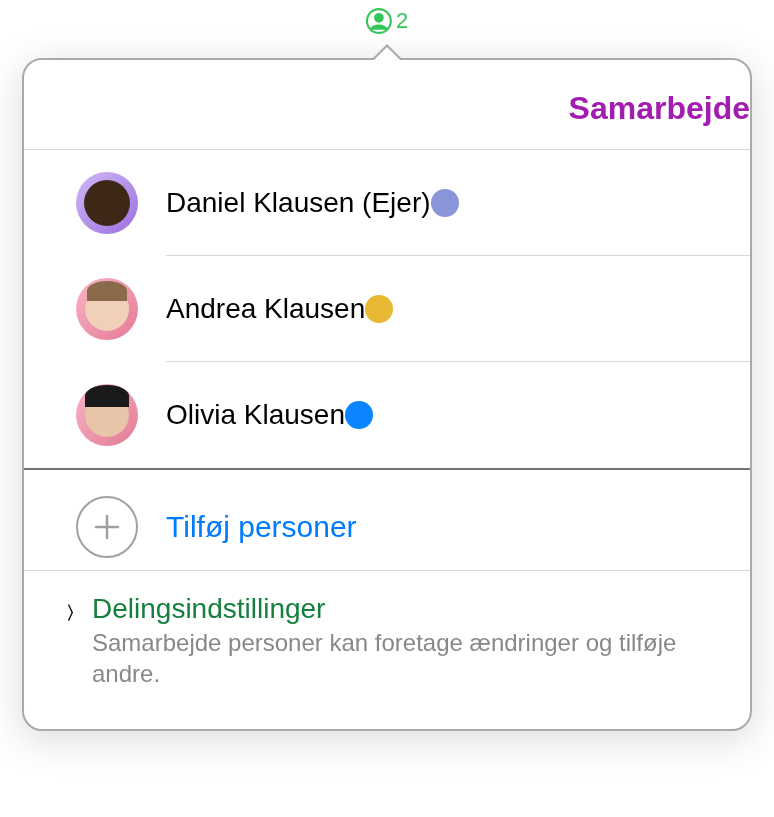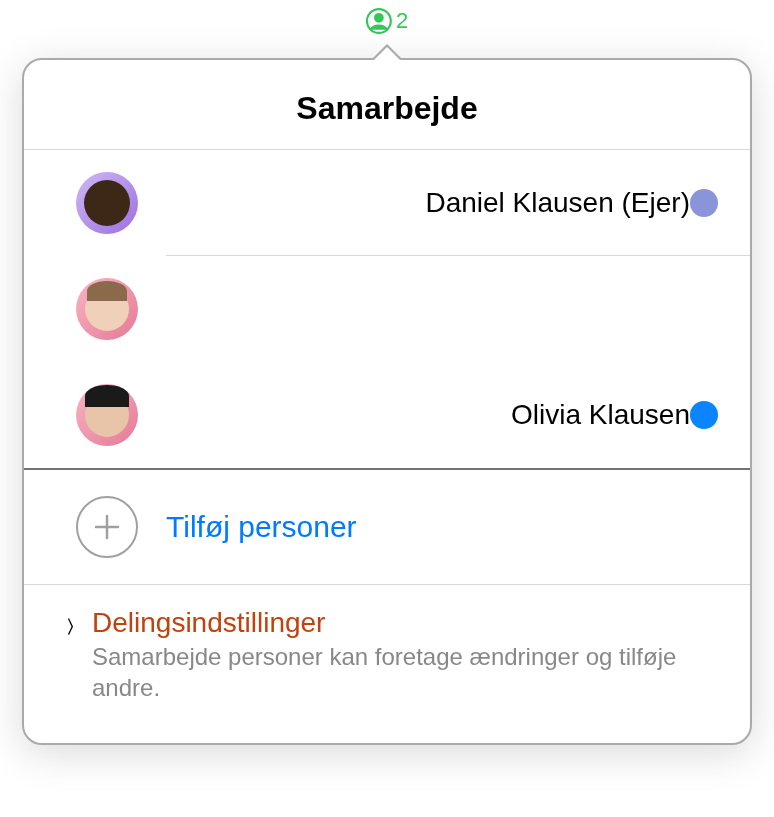--- a/index.html
+++ b/index.html
@@ -76,21 +76,22 @@
 
     .popover-header {
       text-align: center;
       padding: 30px 0 22px;
       border-bottom: 1px solid #d8d8d8;
     }
 
     .popover-title {
       font-size: 32px;
       font-weight: 700;
-      color: #000000;
+      color: #a21caf;
+      text-align: right;
     }
 
     .collaborator-list {
       padding: 0;
     }
 
     .collaborator-item {
       display: flex;
       align-items: center;
       padding: 22px 32px 22px 52px;
@@ -173,39 +174,39 @@
       top: -8px; left: 0; right: 0;
       height: 22px;
       background: #1a1a1a;
       border-radius: 50% 50% 0 0;
     }
 
     .collaborator-content {
       flex: 1;
       display: flex;
       align-items: center;
-      justify-content: flex-end;
+      justify-content: flex-start;
     }
 
     .collaborator-name {
       font-size: 28px;
       color: #000000;
     }
 
     .color-dot {
       width: 28px;
       height: 28px;
       border-radius: 50%;
       flex-shrink: 0;
     }
 
     .add-people {
       display: flex;
       align-items: center;
-      padding: 26px 32px 26px 52px;
+      padding: 26px 32px 12px 52px;
       border-bottom: 1px solid #d8d8d8;
     }
 
     .add-icon {
       width: 62px;
       height: 62px;
       border-radius: 50%;
       border: 2.5px solid #a0a0a0;
       display: flex;
       align-items: center;
@@ -228,21 +229,21 @@
       position: absolute;
       left: 42px;
       top: 30px;
       font-size: 18px;
       color: #000000;
       font-weight: 700;
     }
 
     .settings-title {
       font-size: 28px;
-      color: #c2410c;
+      color: #15803d;
       margin-bottom: 2px;
     }
 
     .settings-desc {
       font-size: 24px;
       color: #888888;
       line-height: 1.3;
     }
   </style>
 </head>
@@ -269,20 +270,24 @@
       </div>
       <div class="collaborator-content">
         <span class="collaborator-name">Daniel Klausen (Ejer)</span>
         <span class="color-dot" style="background:#8a95d9"></span>
       </div>
     </div>
 
     <div class="collaborator-item">
       <div class="avatar avatar-2">
         <div class="avatar-face-2"></div>
+      </div>
+      <div class="collaborator-content">
+        <span class="collaborator-name">Andrea Klausen</span>
+        <span class="color-dot" style="background:#e8b932"></span>
       </div>
     </div>
 
     <div class="collaborator-item">
       <div class="avatar avatar-3">
         <div class="avatar-face-3"></div>
       </div>
       <div class="collaborator-content">
         <span class="collaborator-name">Olivia Klausen</span>
         <span class="color-dot" style="background:#0a84ff"></span>

